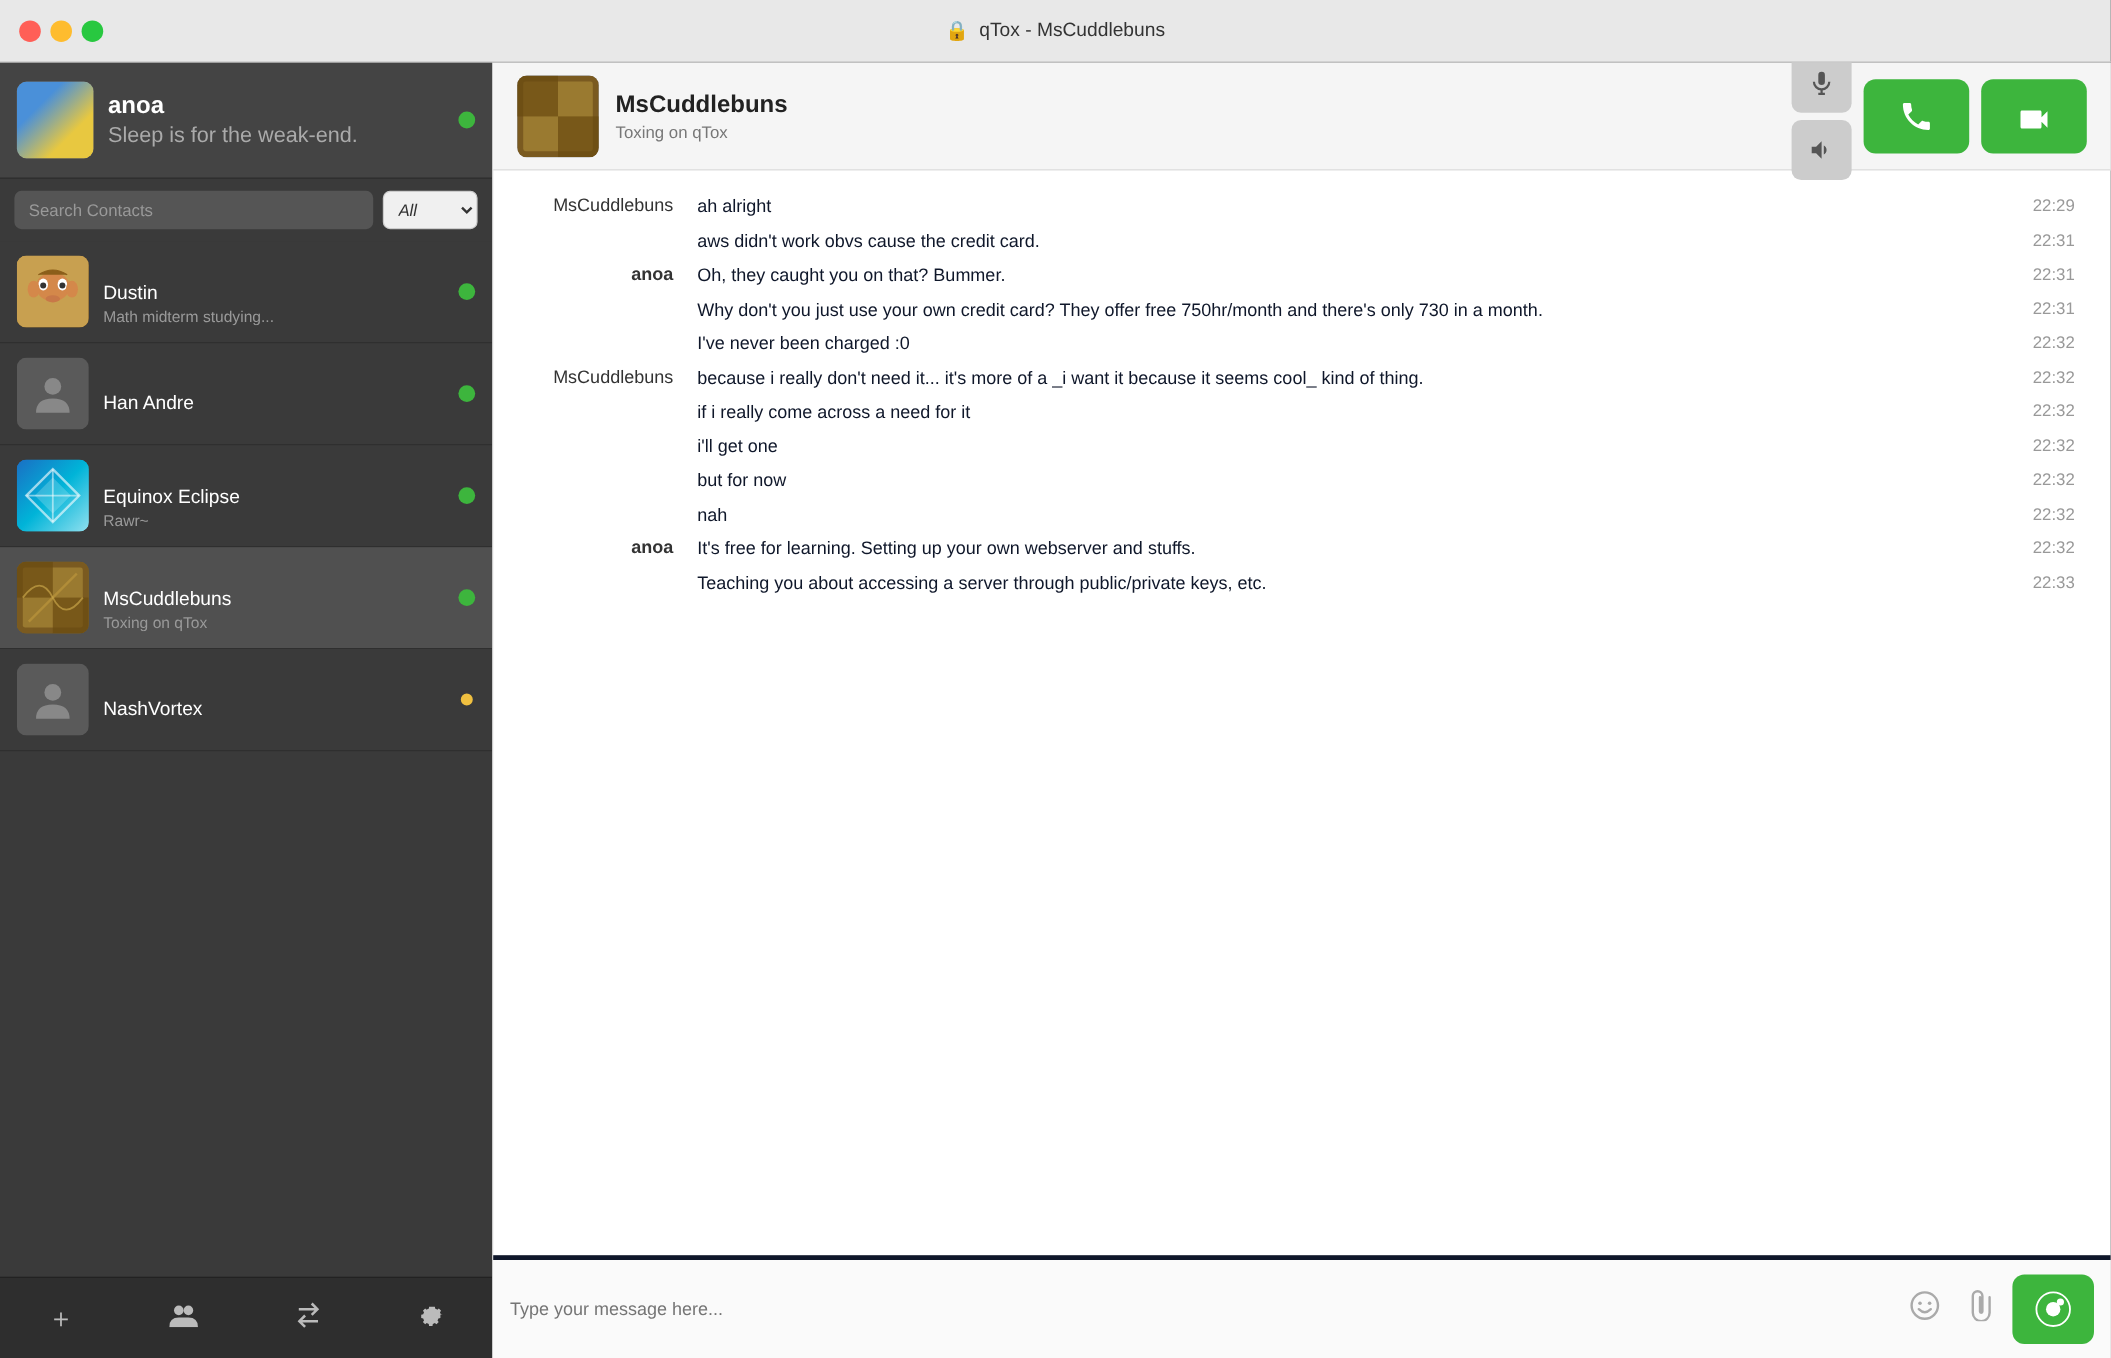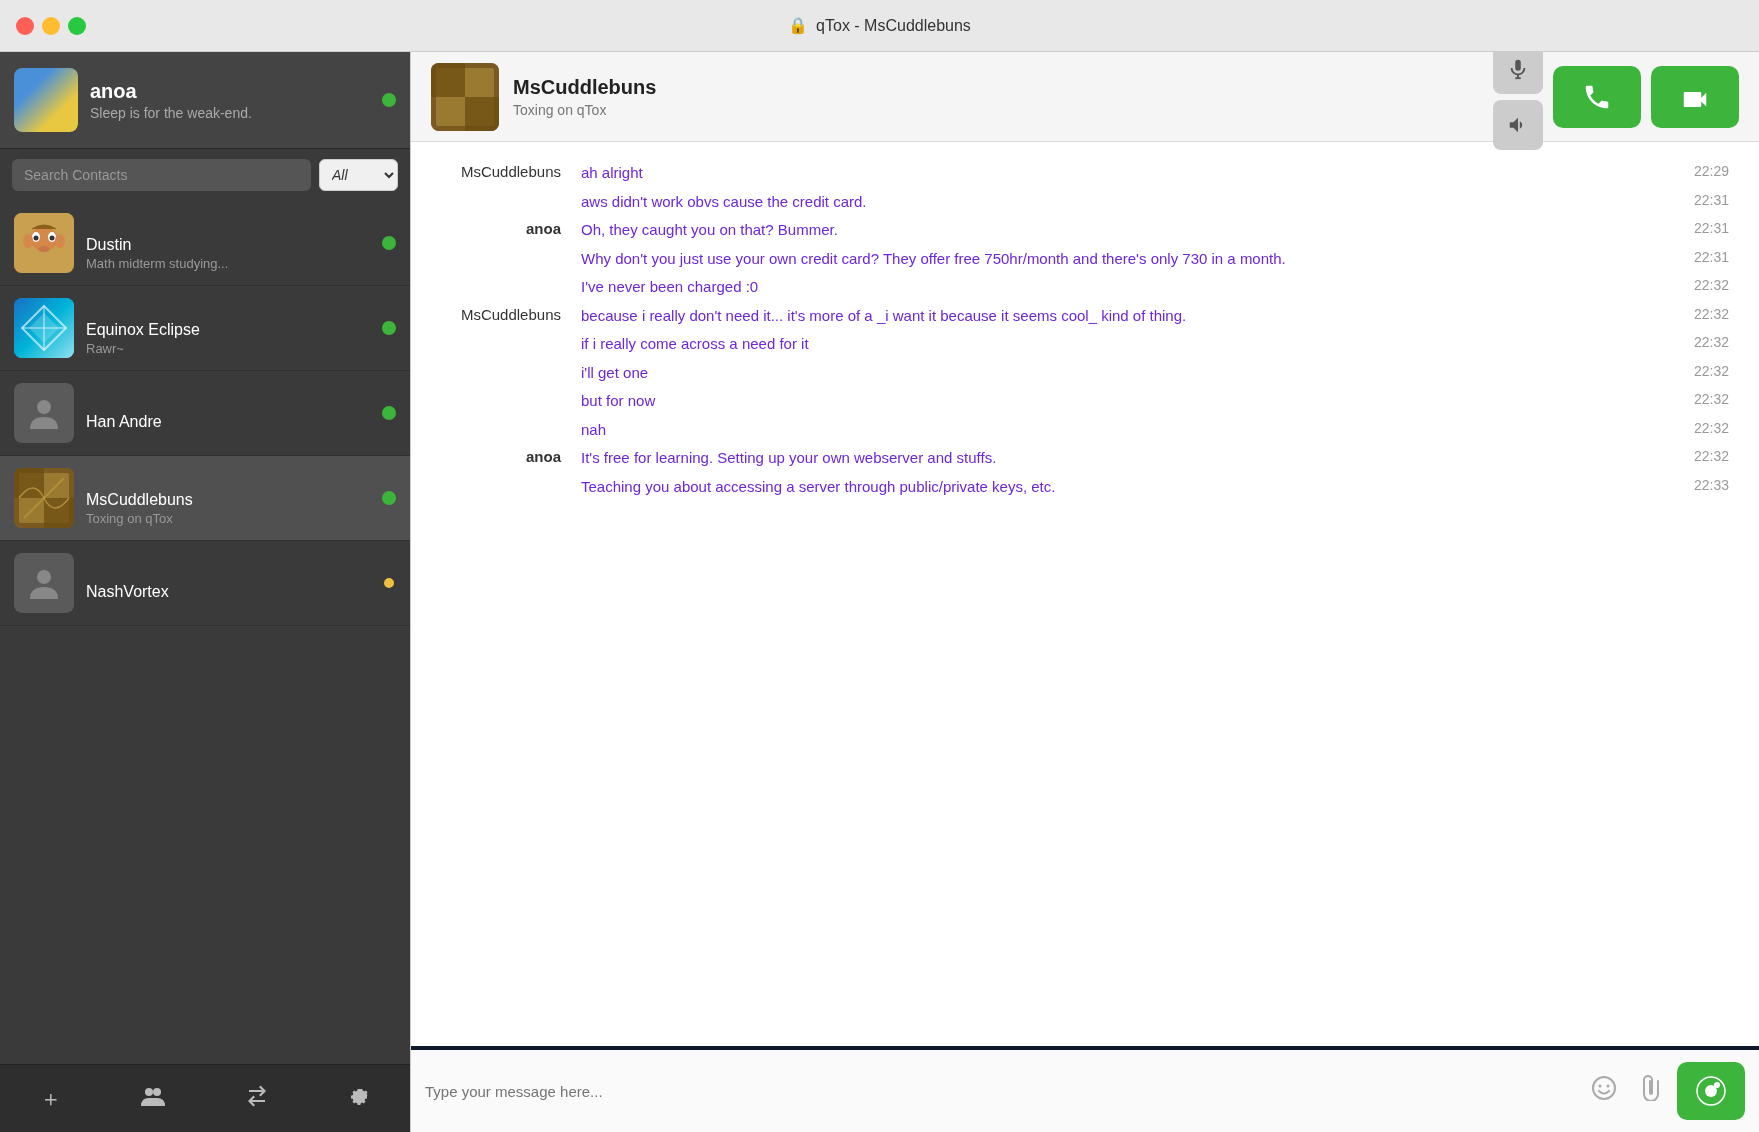--- a/index.html
+++ b/index.html
@@ -87,21 +87,21 @@
     .profile-info {
       flex: 1;
     }
     .profile-name {
       color: #fff;
       font-size: 20px;
       font-weight: 600;
     }
     .profile-status {
       color: #aaa;
-      font-size: 14px;
+      font-size: 18px;
       margin-top: 2px;
     }
     .profile-online-dot {
       width: 16px;
       height: 16px;
       border-radius: 50%;
       background: #3db53d;
       flex-shrink: 0;
     }
 
@@ -310,21 +310,21 @@
       color: #333;
       text-align: right;
       padding-right: 20px;
       flex-shrink: 0;
       padding-top: 1px;
     }
     .msg-sender.bold { font-weight: 700; }
     .msg-content {
       flex: 1;
       font-size: 15px;
-      color: #6d28d9;
+      color: #0f172a;
       line-height: 1.5;
     }
     .msg-time {
       width: 80px;
       font-size: 14px;
       color: #999;
       text-align: right;
       flex-shrink: 0;
       padding-top: 1px;
     }
@@ -468,20 +468,36 @@
               <ellipse cx="30" cy="36" rx="6" ry="3" fill="#c87848"></ellipse>
               <path d="M18 16 Q30 8 42 16" fill="#8B5e1a" stroke="#8B5e1a" stroke-width="1"></path>
               <ellipse cx="14" cy="28" rx="5" ry="7" fill="#d4884a"></ellipse>
               <ellipse cx="46" cy="28" rx="5" ry="7" fill="#d4884a"></ellipse>
             </svg>
           </div>
         </div>
         <div class="contact-info">
           <div class="contact-name">Dustin</div>
           <div class="contact-msg">Math midterm studying...</div>
+        </div>
+        <div class="status-dot status-online"></div>
+      </div>
+
+      <div class="contact-item">
+        <div class="contact-avatar">
+          <div class="contact-avatar-placeholder">
+            <svg class="person-svg" viewBox="0 0 36 36">
+              <circle cx="18" cy="12" r="7" fill="#888"></circle>
+              <path d="M4 34 Q4 22 18 22 Q32 22 32 34" fill="#888"></path>
+            </svg>
+          </div>
+        </div>
+        <div class="contact-info">
+          <div class="contact-name">Han Andre</div>
+          <div class="contact-msg"></div>
         </div>
         <div class="status-dot status-online"></div>
       </div>
 
       <div class="contact-item">
         <div class="contact-avatar">
           <div class="equinox-avatar">
             <svg viewBox="0 0 60 60" width="60" height="60">
               <defs>
                 <linearGradient id="eq-grad" x1="0%" y1="0%" x2="100%" y2="100%">
@@ -494,36 +510,20 @@
               <polygon points="30,8 52,30 30,52 8,30" fill="none" stroke="#fff" stroke-width="2" opacity="0.6"></polygon>
               <polygon points="30,15 45,30 30,45 15,30" fill="rgba(255,255,255,0.2)"></polygon>
               <line x1="30" y1="8" x2="30" y2="52" stroke="#fff" stroke-width="1.5" opacity="0.5"></line>
               <line x1="8" y1="30" x2="52" y2="30" stroke="#fff" stroke-width="1.5" opacity="0.5"></line>
             </svg>
           </div>
         </div>
         <div class="contact-info">
           <div class="contact-name">Equinox Eclipse</div>
           <div class="contact-msg">Rawr~</div>
-        </div>
-        <div class="status-dot status-online"></div>
-      </div>
-
-      <div class="contact-item">
-        <div class="contact-avatar">
-          <div class="contact-avatar-placeholder">
-            <svg class="person-svg" viewBox="0 0 36 36">
-              <circle cx="18" cy="12" r="7" fill="#888"></circle>
-              <path d="M4 34 Q4 22 18 22 Q32 22 32 34" fill="#888"></path>
-            </svg>
-          </div>
-        </div>
-        <div class="contact-info">
-          <div class="contact-name">Han Andre</div>
-          <div class="contact-msg"></div>
         </div>
         <div class="status-dot status-online"></div>
       </div>
 
       <div class="contact-item active">
         <div class="contact-avatar">
           <div class="msc-avatar">
             <svg viewBox="0 0 60 60" width="60" height="60">
               <rect width="60" height="60" fill="#7a5a20"></rect>
               <rect x="5" y="5" width="50" height="50" fill="#9a7a30" rx="2"></rect>

